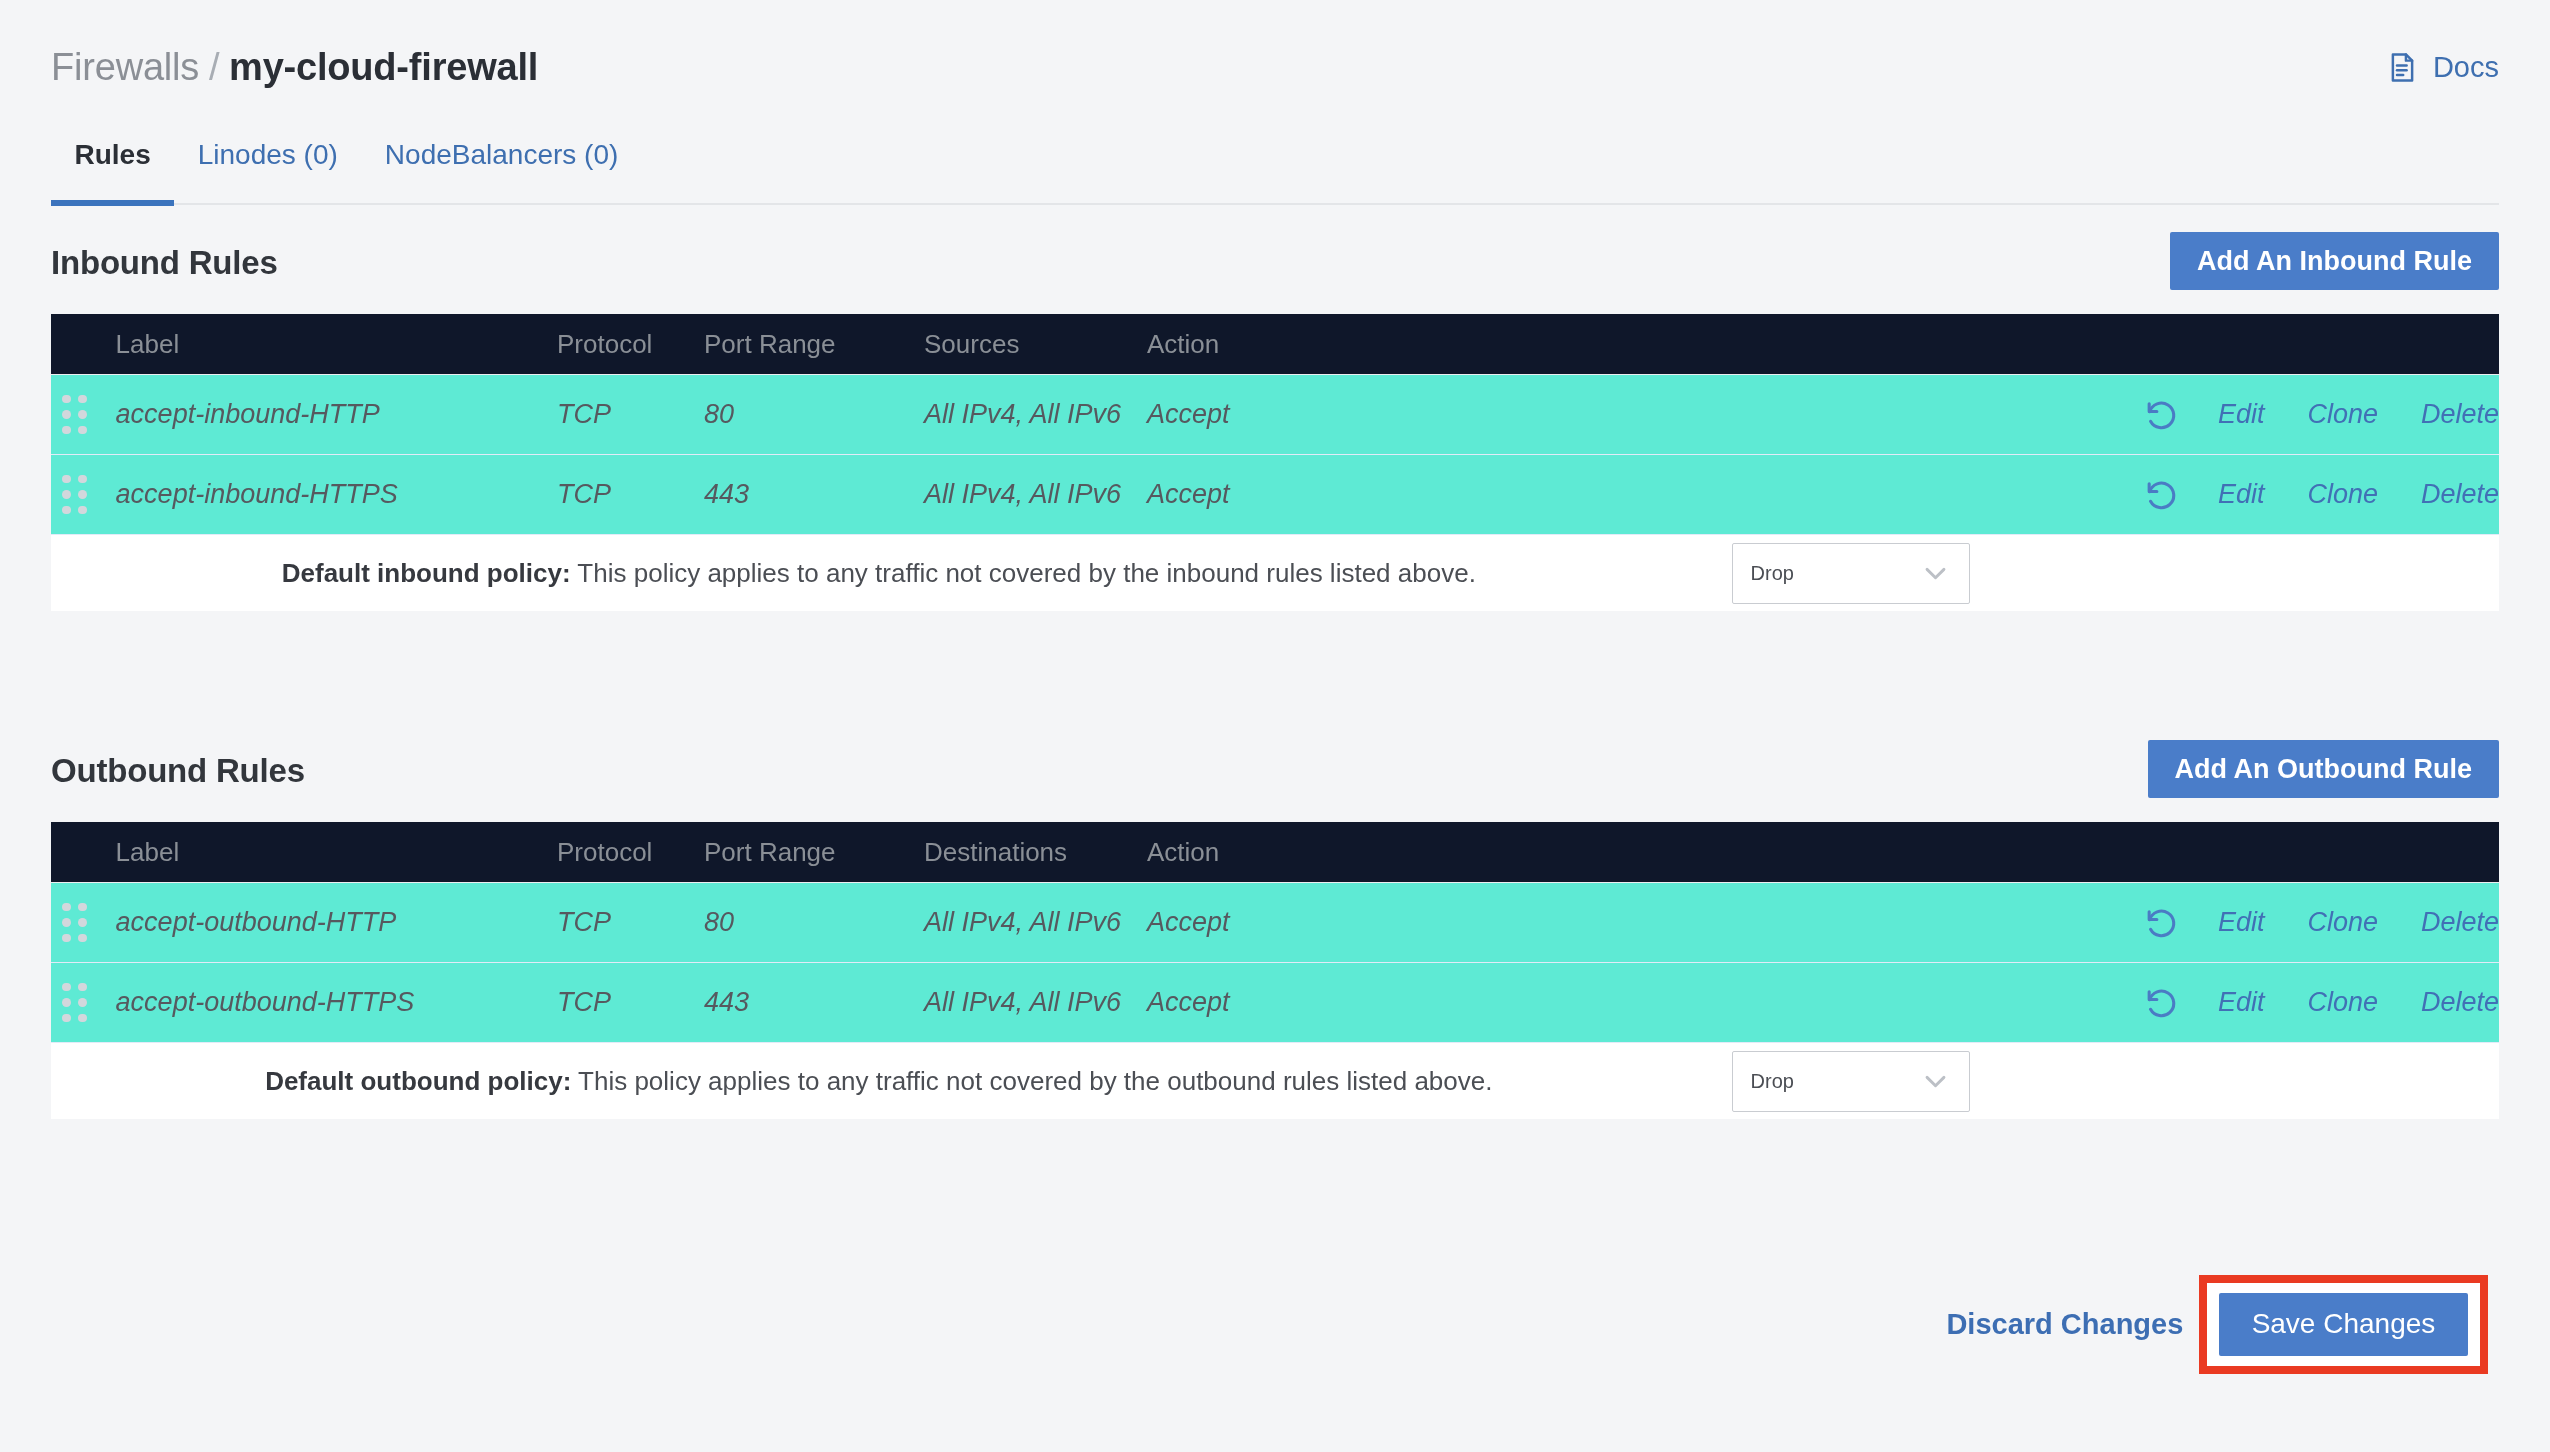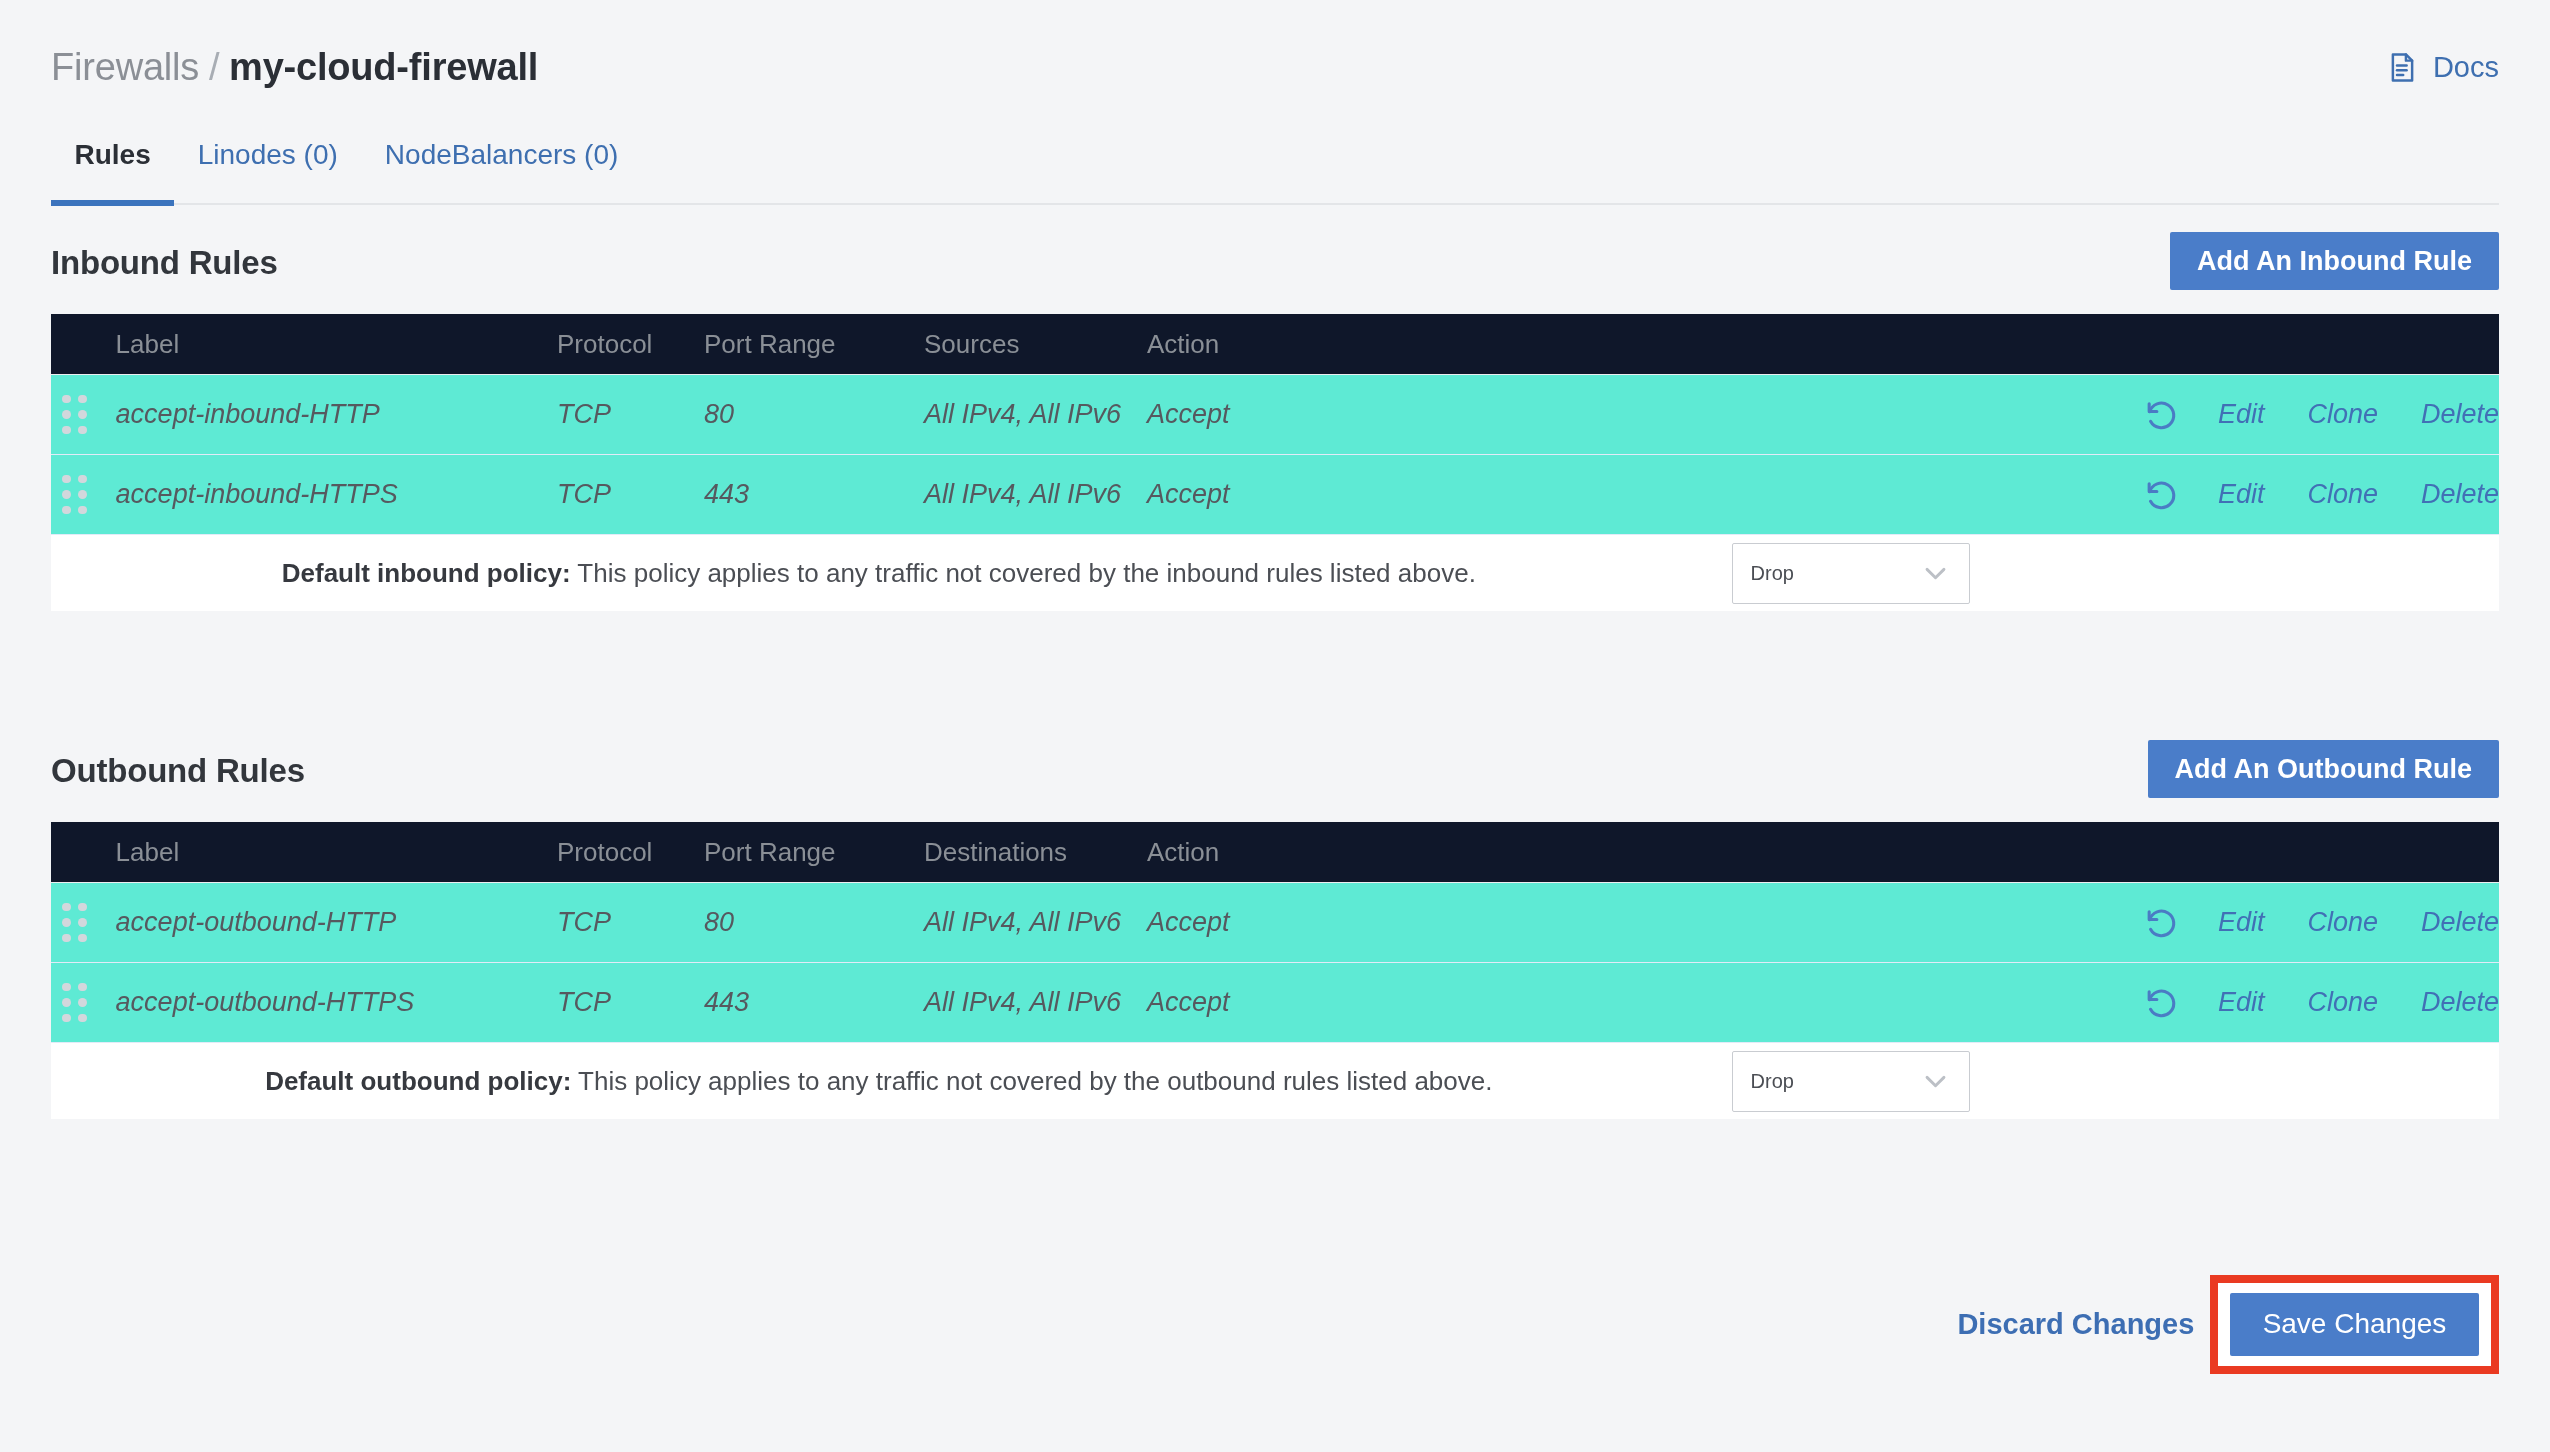--- a/index.html
+++ b/index.html
@@ -221,21 +221,21 @@
     position: absolute;
     right: 19.5px; top: 50%;
     transform: translateY(-50%);
     width: 29px; height: 29px;
     display: block;
   }
 
   
   .footer-actions {
     position: absolute;
-    right: 51px;
+    right: 62px;
     top: 1275px;
     display: flex;
     align-items: center;
     gap: 0;
   }
   .discard-link {
     font-size: 29px;
     font-weight: 700;
     color: #3d6eb3;
     cursor: pointer;

